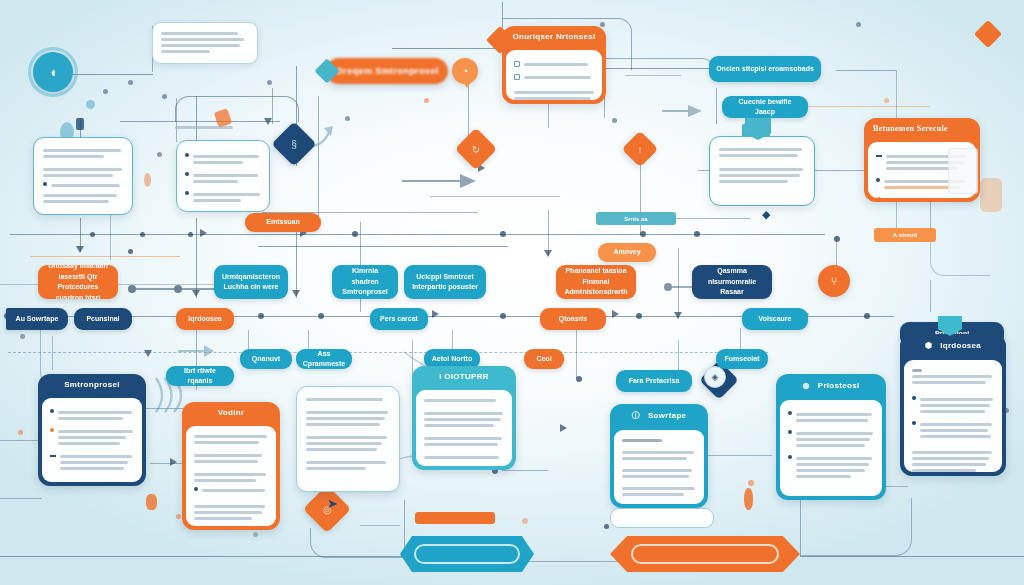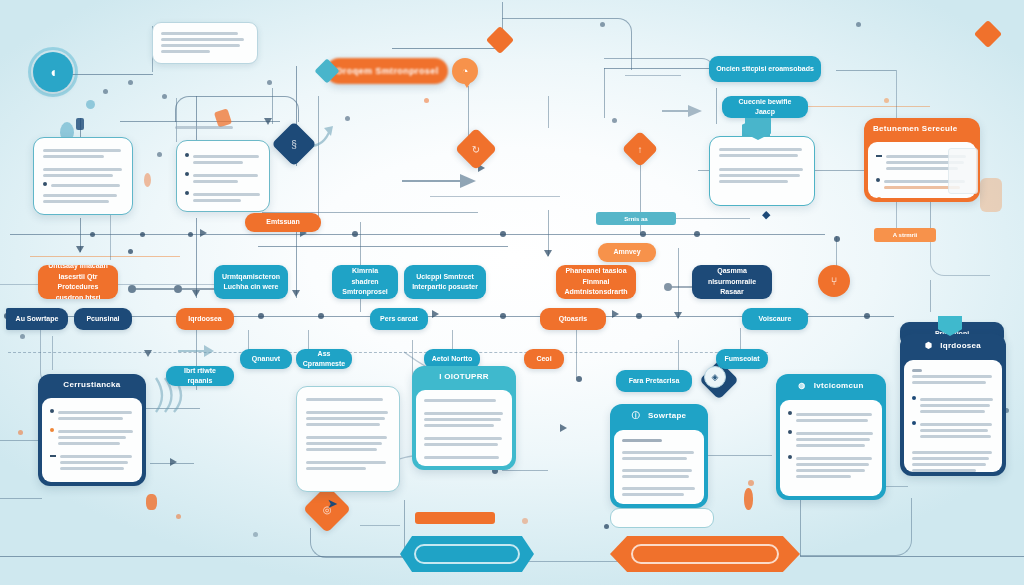--- a/index.html
+++ b/index.html
@@ -291,20 +291,43 @@
 
   <div class="node banner" style="left:326px;top:58px;width:122px;height:26px;background:#f0712c;">
     <span>Oroqem Smtronprosel</span>
   </div>
   <div class="node" style="left:318px;top:62px;width:18px;height:18px;background:#49b5cb;transform:rotate(45deg);border-radius:3px;"></div>
   <div class="node circle" style="left:452px;top:58px;width:26px;height:26px;background:#f7924b;">
     <span>◔</span>
   </div>
   <div class="node" style="left:462px;top:80px;width:0;height:0;border-top:8px solid #f7924b;border-left:5px solid transparent;border-right:5px solid transparent;"></div>
 
+  <div class="node card" style="left:502px;top:26px;width:104px;height:78px;background:#f0712c;--hdh:20px;">
+    <div class="hd" style="height:20px;">Onuriqser Nrtonsesi</div>
+    <div class="panel">
+      <div class="bul">
+          <span class="dot" style="border-radius:1px;background:none;border:1px solid #6a9fb5;"></span>
+          <span class="lines">
+            <span class="txtline blur" style="display:block;width:92%;"></span>
+          </span>
+        </div>
+      <div class="bul">
+          <span class="dot" style="border-radius:1px;background:none;border:1px solid #6a9fb5;"></span>
+          <span class="lines">
+            <span class="txtline blur" style="display:block;width:96%;"></span>
+          </span>
+        </div>
+      <div class="bul" style="margin-top:6px;">
+          <span class="lines">
+            <span class="txtline blur" style="display:block;width:100%;"></span>
+            <span class="txtline blur" style="display:block;width:96%;"></span>
+          </span>
+        </div>
+    </div>
+  </div>
   <div class="node" style="left:490px;top:30px;width:20px;height:20px;background:#f0712c;transform:rotate(45deg);border-radius:3px;"></div>
 
   <div class="node pill" style="left:709px;top:56px;width:112px;height:26px;background:#1fa3c6;">
     <span>Oncien sttcpisi eroamsobads</span>
   </div>
   <div class="node pill" style="left:722px;top:96px;width:86px;height:22px;background:#1fa3c6;">
     <span>Cuecnie bewifie Jaacp</span>
   </div>
   <div class="node" style="left:742px;top:118px;width:28px;height:26px;background:#49b5cb;clip-path:polygon(50% 0,100% 26%,100% 100%,0 100%,0 26%);display:flex;align-items:center;justify-content:center;color:#fff;font-size:10px;">
       <span style="filter:blur(.5px)">◫</span>
@@ -376,21 +399,21 @@
   <div class="node" style="left:709px;top:136px;width:106px;height:70px;background:#fdfefe;border:1.8px solid #4fb3c6;border-radius:11px;padding:8px 9px;box-shadow:0 3px 8px rgba(31,70,100,.13);">
     <div class="txtline blur" style="width:97%;"></div>
     <div class="txtline blur" style="width:92%;"></div>
     <div style="height:5px"></div>
     <div class="txtline blur" style="width:98%;"></div>
     <div class="txtline blur" style="width:94%;"></div>
     <div class="txtline blur" style="width:80%;"></div>
   </div>
   <div class="node" style="left:745px;top:118px;width:26px;height:22px;background:#49b5cb;clip-path:polygon(0 0,100% 0,100% 70%,50% 100%,0 70%);"></div>
 
-  <div class="node card" style="left:864px;top:118px;width:116px;height:84px;background:#f0712c;--hdh:20px;">
+  <div class="node card" style="left:864px;top:118px;width:116px;height:84px;background:#f0712c;font-family:Liberation Serif, serif;--hdh:20px;">
     <div class="hd" style="height:20px;justify-content:flex-start;padding-left:9px;">Betunemen Serecule</div>
     <div class="panel">
       <div class="bul">
           <span class="dot" style="width:6px;height:1.5px;border-radius:0;background:#33506b;margin-top:3px;flex:0 0 6px;"></span>
           <span class="lines">
             <span class="txtline blur" style="display:block;width:98%;"></span>
             <span class="txtline blur" style="display:block;width:95%;"></span>
             <span class="txtline blur" style="display:block;width:88%;"></span>
           </span>
         </div>
@@ -486,21 +509,21 @@
     <span>Fara Pretacrisa</span>
   </div>
   <div class="node pill" style="left:716px;top:349px;width:52px;height:20px;background:#1fa3c6;">
     <span>Fumseoiat</span>
   </div>
   <div class="node circle" style="left:704px;top:366px;width:22px;height:22px;background:#eaf4f8;color:#2a5a80;font-size:9px;border:1px solid #b7d4e0;">
     <span>◈</span>
   </div>
 
   <div class="node card" style="left:38px;top:374px;width:108px;height:112px;background:#1d4a78;--hdh:20px;">
-    <div class="hd" style="height:20px;">Cerrustiancka</div>
+    <div class="hd" style="height:20px;">Smtronprosel</div>
     <div class="panel">
       <div class="bul">
           <span class="dot" style="background:#33506b;"></span>
           <span class="lines">
             <span class="txtline blur" style="display:block;width:98%;"></span>
             <span class="txtline blur" style="display:block;width:86%;"></span>
           </span>
         </div>
       <div class="bul">
           <span class="dot" style="background:#ef8637;"></span>
@@ -514,20 +537,43 @@
           <span class="dot" style="width:6px;height:1.5px;border-radius:0;background:#33506b;margin-top:3px;flex:0 0 6px;"></span>
           <span class="lines">
             <span class="txtline blur" style="display:block;width:97%;"></span>
             <span class="txtline blur" style="display:block;width:92%;"></span>
             <span class="txtline blur" style="display:block;width:86%;"></span>
           </span>
         </div>
     </div>
   </div>
 
+  <div class="node card" style="left:182px;top:402px;width:98px;height:128px;background:#f0712c;--hdh:20px;">
+    <div class="hd" style="height:20px;">Vodinr</div>
+    <div class="panel">
+      <div class="txtline blur" style="width:98%;"></div>
+      <div class="txtline blur" style="width:88%;"></div>
+      <div style="height:4px"></div>
+      <div class="txtline blur" style="width:92%;"></div>
+      <div class="txtline blur" style="width:86%;"></div>
+      <div style="height:4px"></div>
+      <div class="txtline blur" style="width:97%;"></div>
+      <div class="txtline blur" style="width:84%;"></div>
+      <div class="bul">
+          <span class="dot" style="background:#33506b;"></span>
+          <span class="lines">
+            <span class="txtline blur" style="display:block;width:95%;"></span>
+          </span>
+        </div>
+      <div style="height:3px"></div>
+      <div class="txtline blur" style="width:96%;"></div>
+      <div class="txtline blur" style="width:92%;"></div>
+      <div class="txtline blur" style="width:78%;"></div>
+    </div>
+  </div>
 
   <div class="node card" style="left:296px;top:386px;width:104px;height:106px;background:#fdfefe;border:1.5px solid #9fd0d9;--hdh:0px;border-radius:11px;padding:8px 9px;box-sizing:border-box;">
     <div class="txtline blur" style="width:92%;"></div>
     <div style="height:4px"></div>
     <div class="txtline blur" style="width:98%;"></div>
     <div class="txtline blur" style="width:94%;"></div>
     <div class="txtline blur" style="width:88%;"></div>
     <div style="height:4px"></div>
     <div class="txtline blur" style="width:97%;"></div>
     <div class="txtline blur" style="width:91%;"></div>
@@ -570,21 +616,21 @@
       <div class="txtline blur" style="width:98%;"></div>
       <div class="txtline blur" style="width:84%;"></div>
       <div style="height:3px"></div>
 
     </div>
   </div>
 
   <div class="node card" style="left:776px;top:374px;width:110px;height:126px;background:#1fa3c6;--hdh:22px;">
     <div class="hd" style="height:22px;gap:8px;">
       <span style="font-size:8px;">◍</span>
-      <span>Ivtcicomcun</span>
+      <span>Priosteosi</span>
     </div>
     <div class="panel">
       <div class="bul">
           <span class="dot" style="background:#33506b;"></span>
           <span class="lines">
             <span class="txtline blur" style="display:block;width:98%;"></span>
             <span class="txtline blur" style="display:block;width:92%;"></span>
           </span>
         </div>
       <div class="bul">

